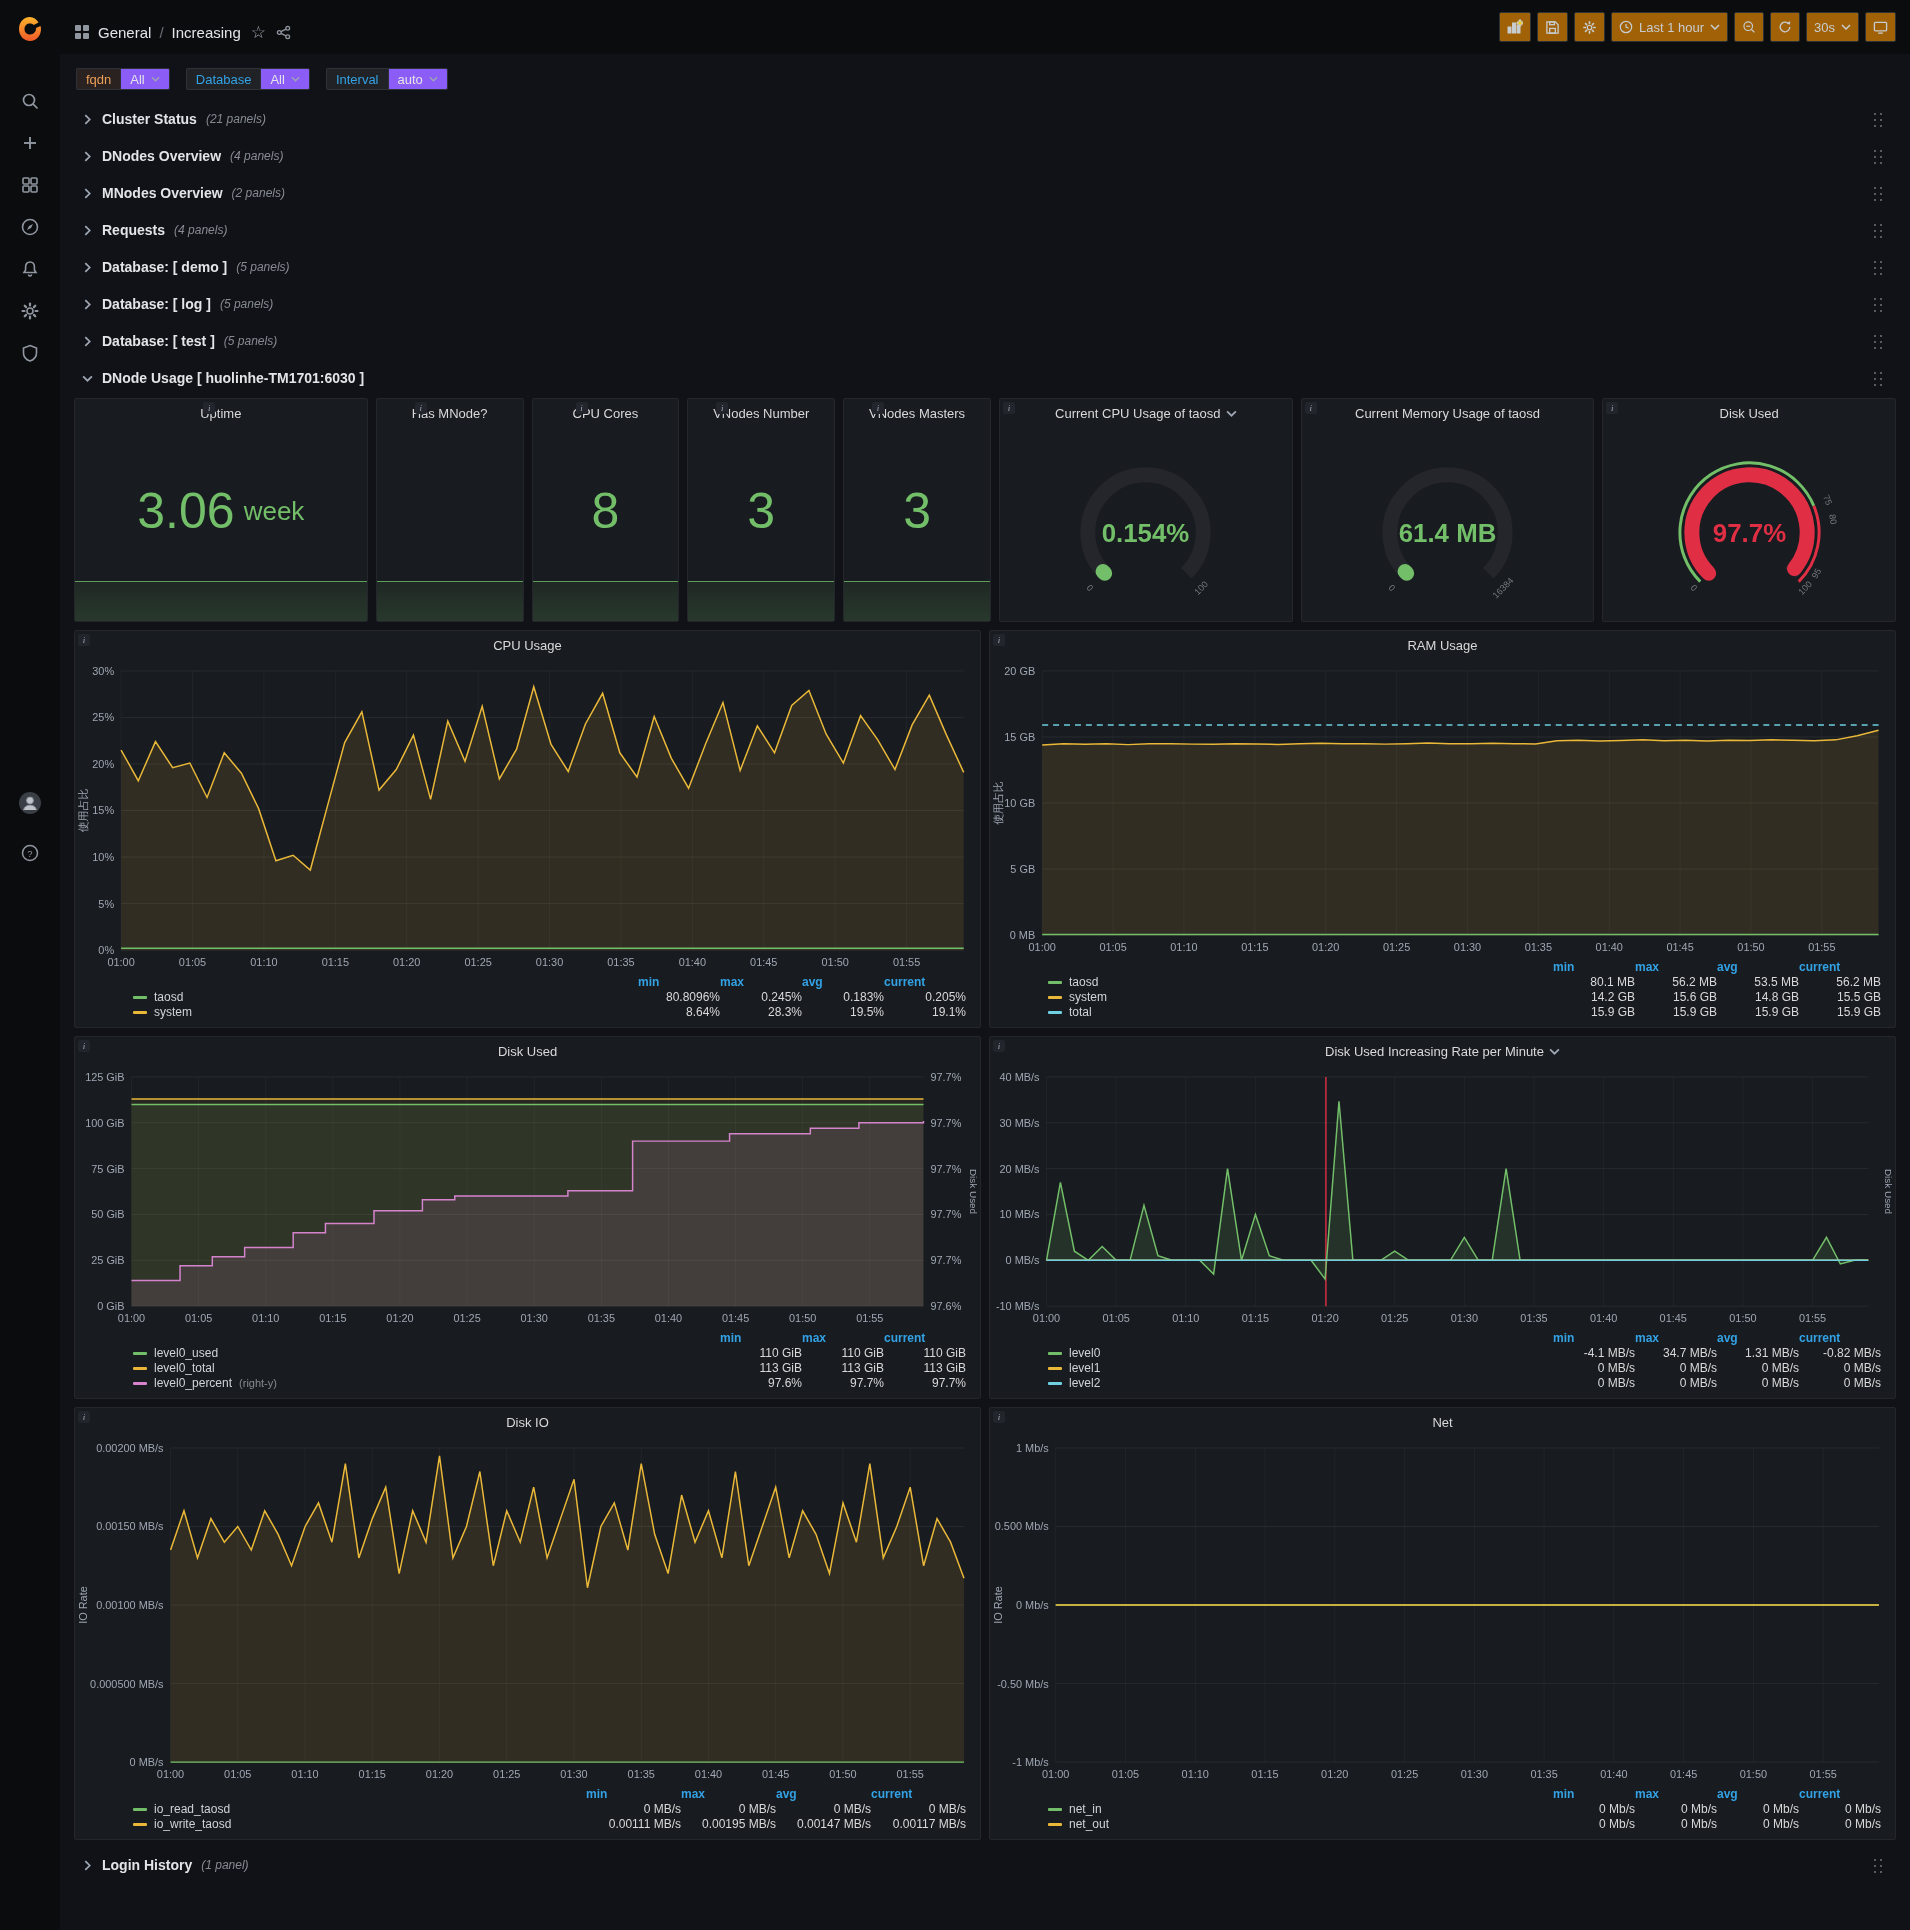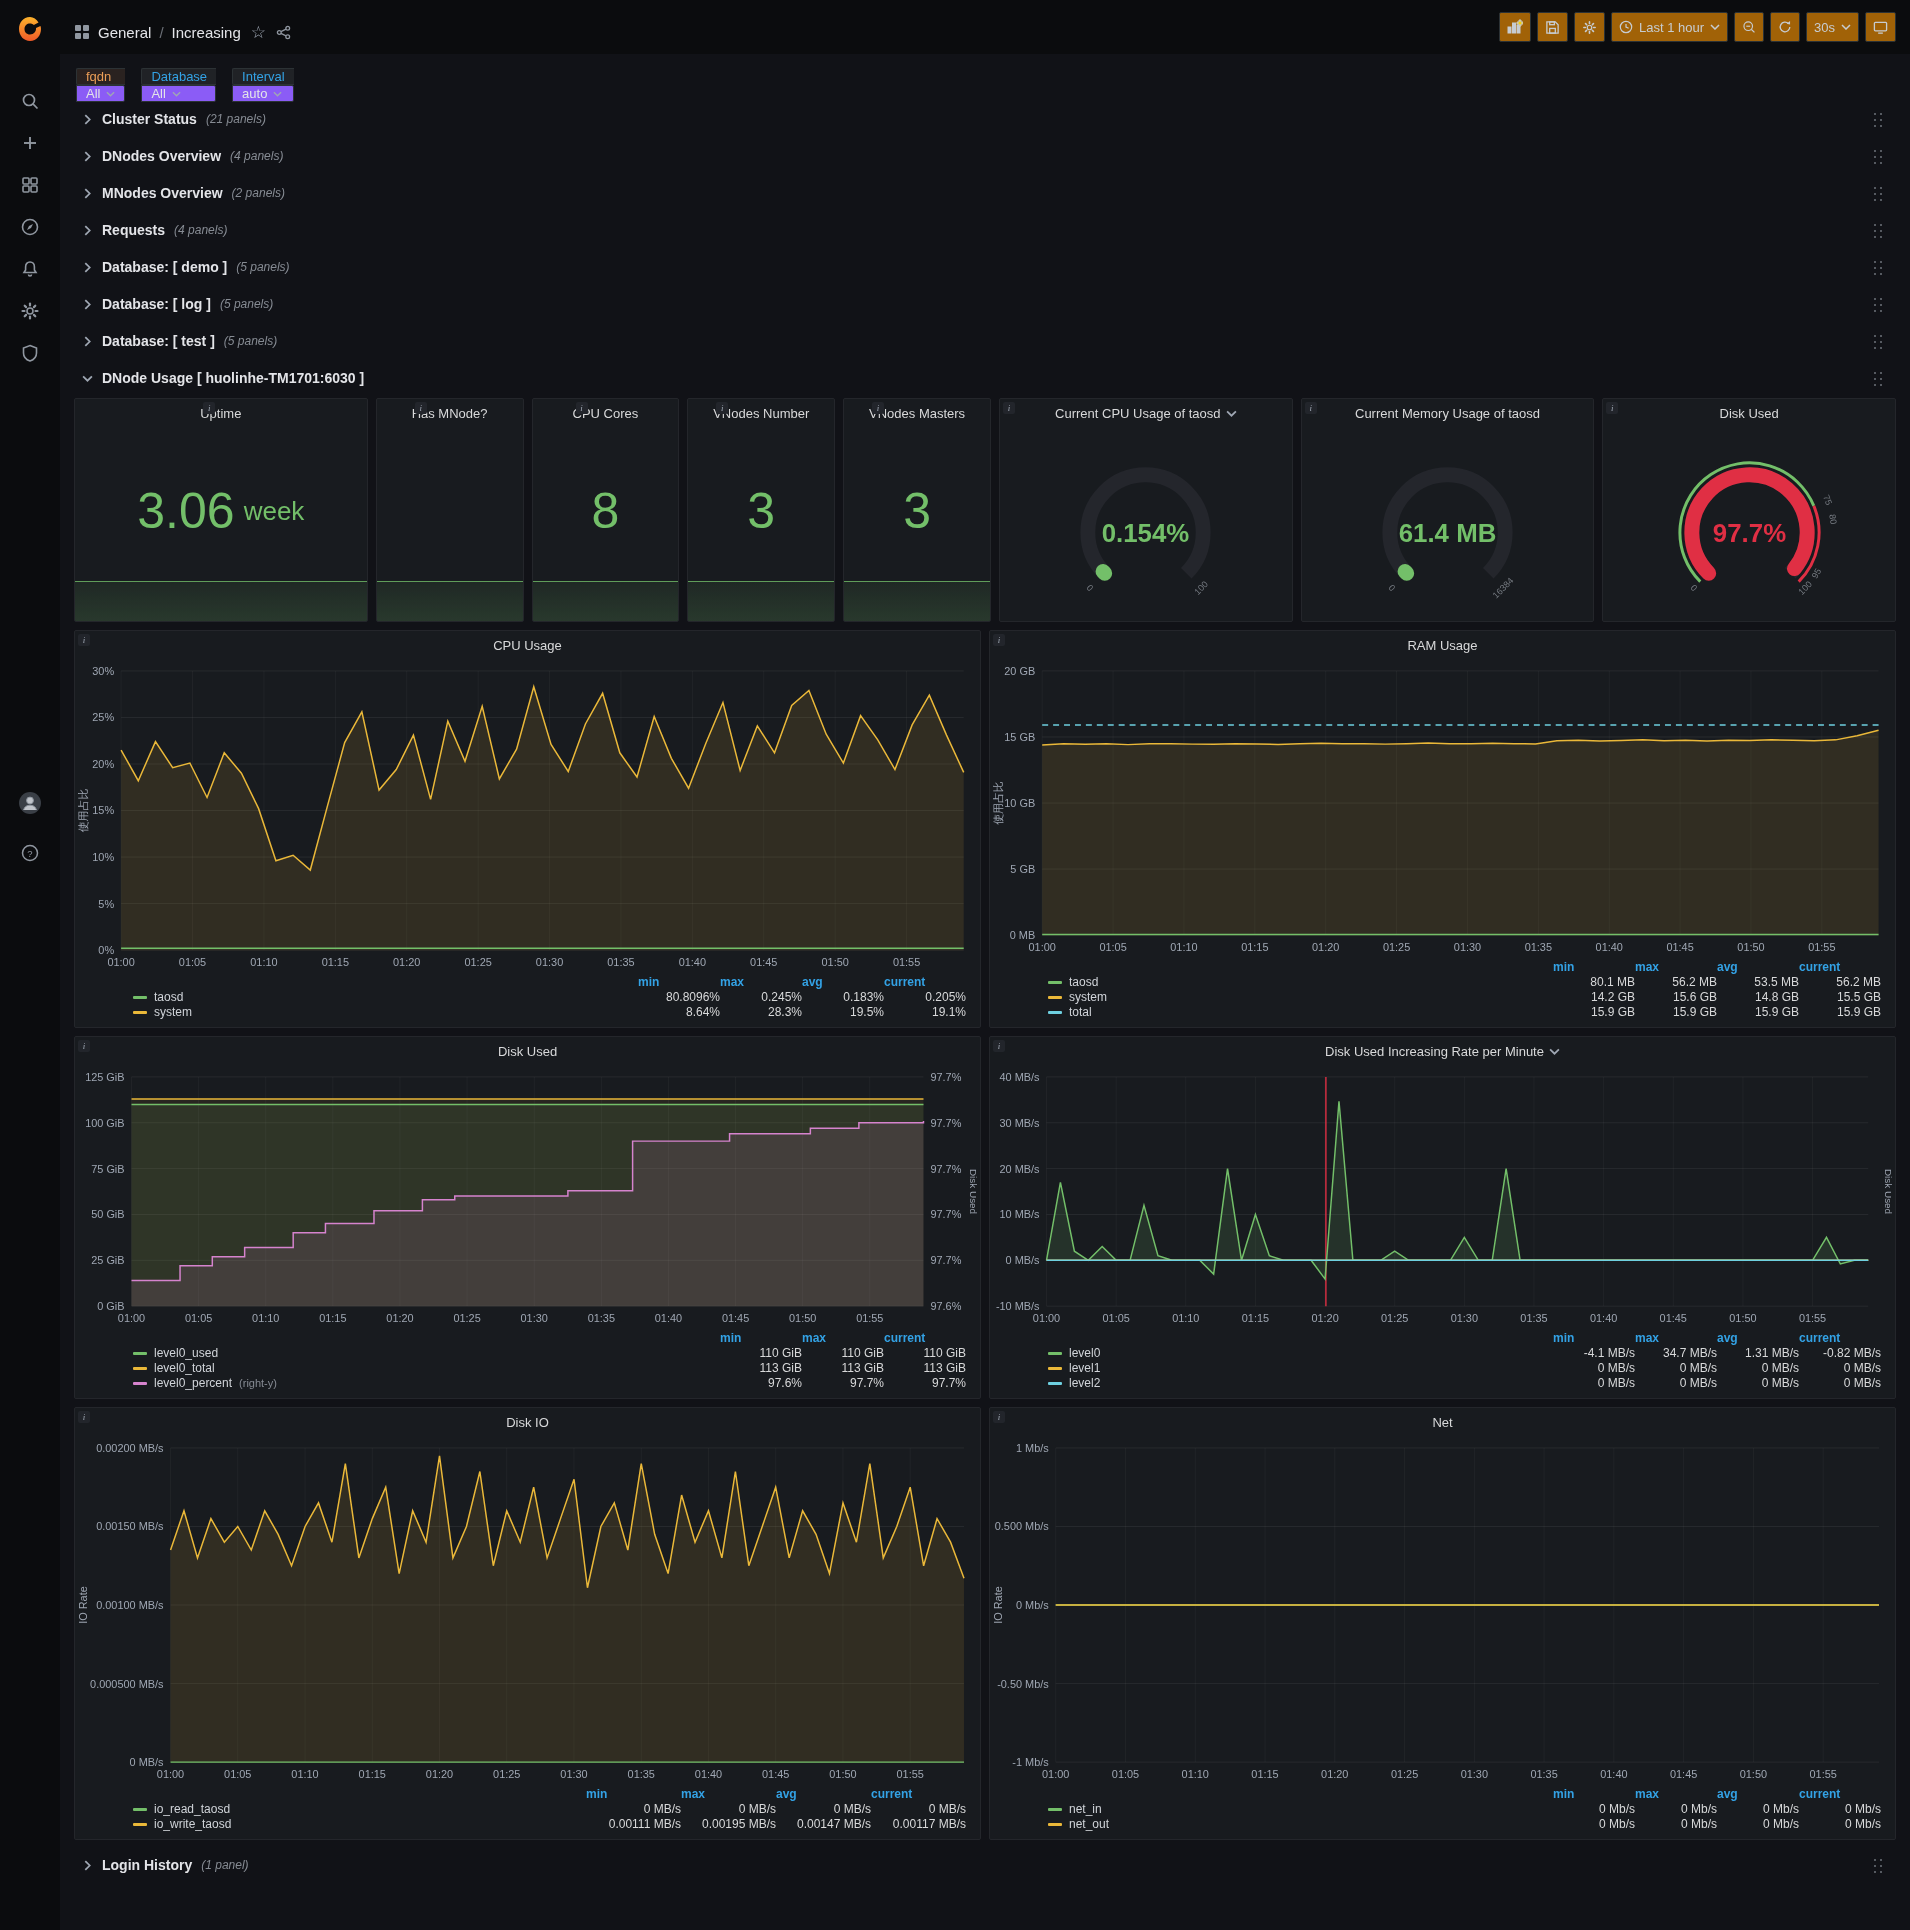--- a/index.html
+++ b/index.html
@@ -26,21 +26,21 @@
   .tn-right { margin-left:auto; display:flex; align-items:center; gap:6px; }
   .nav-btn { height:30px; min-width:30px; display:flex; align-items:center; justify-content:center; gap:6px;
     background:#a16207; border:1px solid #2c3235; border-radius:2px; color:#c7ccd1; font-size:13px;
     padding:0 7px; cursor:pointer; }
   .nav-btn svg { stroke:#c7ccd1; }
   .star-btn { background:none; border:none; color:#9fa7b3; font-size:17px; cursor:pointer; padding:0 2px; }
 
   
   .dashboard { margin-left:60px; padding:62px 14px 10px 14px; }
   .submenu { display:flex; align-items:center; gap:16px; padding:6px 2px 12px; }
-  .var-chip { display:flex; align-items:stretch; height:22px;flex-direction:column; }
+  .var-chip { display:flex; align-items:stretch; height:22px; }
   .var-label { display:flex; align-items:center; padding:0 9px; background:#202226; border:1px solid #2c3235;
     border-right:none; border-radius:2px 0 0 2px; font-size:13px; color:#33a2e5; }
   .var-label.accent { color:#eb9e57; background:#2a2220; }
   .var-value { display:flex; align-items:center; gap:6px; padding:0 9px; background:#8b5cf6; border:1px solid #2c3235;
     border-radius:0 2px 2px 0; font-size:13px; color:#e3e4e8; cursor:pointer; }
 
   .row-header { display:flex; align-items:center; height:34px; margin-bottom:3px; gap:9px; padding:0 8px;
     position:relative; cursor:pointer; border-radius:2px; }
   .row-title { font-size:14px; font-weight:700; color:#e3e4e8; }
   .row-count { font-size:12px; font-style:italic; color:#868b93; }

